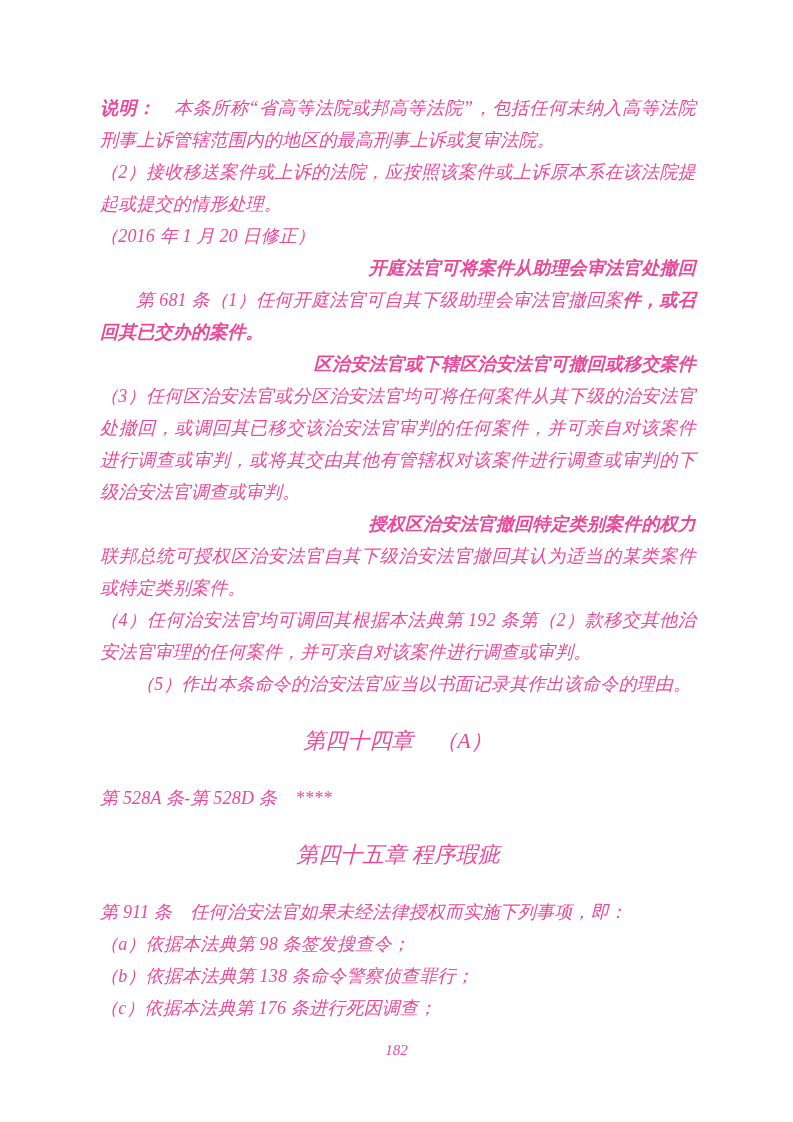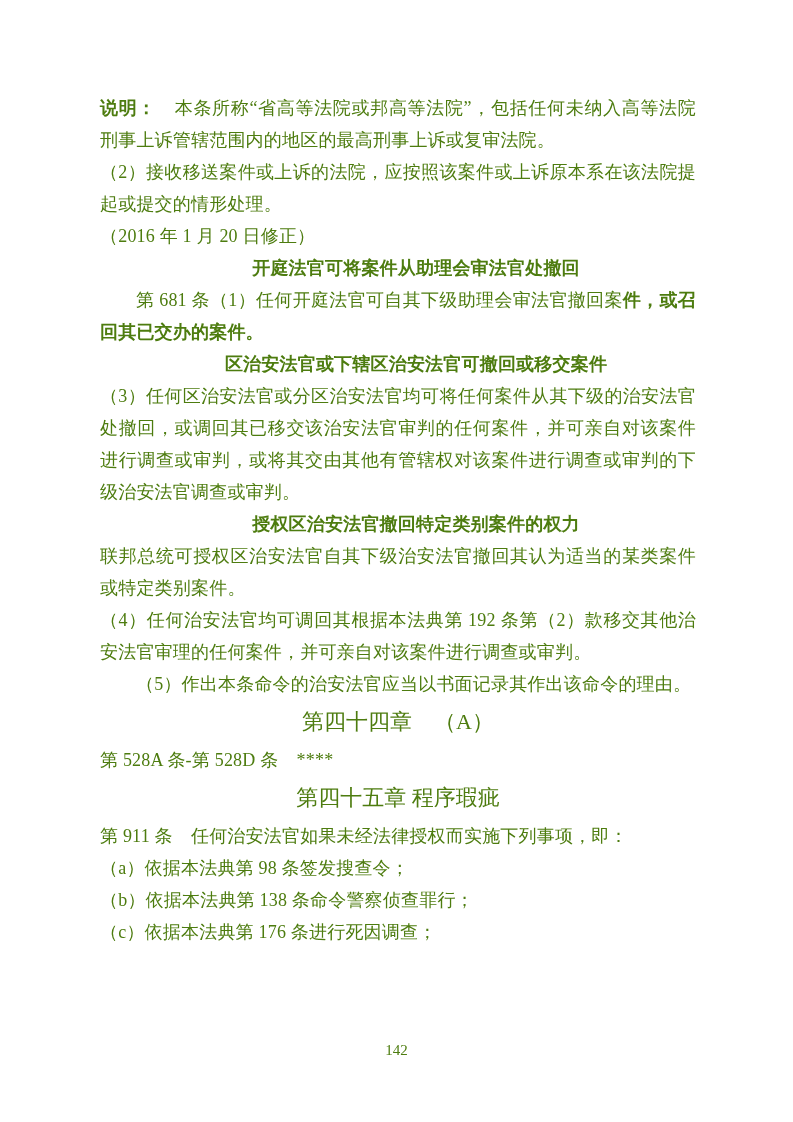--- a/index.html
+++ b/index.html
@@ -5,47 +5,48 @@
   html, body {
     margin: 0;
     padding: 0;
     background: #ffffff;
   }
   .page {
     position: relative;
     width: 793px;
     height: 1122px;
     background: #ffffff;
-    color: #4d7c0f;
+    color: #ec4899;
     font-family: "Liberation Serif", "DejaVu Serif", serif;
     overflow: hidden;
+    font-style: italic;
   }
   .content {
     position: absolute;
     left: 100px;
     right: 97px;
     top: 92px;
   }
   .content p {
     margin: 0;
     font-size: 18px;
     line-height: 32px;
     text-align: justify;
     letter-spacing: 0.2px;
   }
   p.subhead {
     font-weight: bold;
     text-indent: 2em;
-    text-align: center;
+    text-align: right;
   }
   p.indent2 {
     text-indent: 2em;
   }
   h2.chapter {
-    margin: 4px 0;
+    margin: 23px 0;
     font-size: 22px;
     font-weight: normal;
     text-align: center;
     line-height: 36px;
   }
   .b {
     font-weight: bold;
   }
   .footer {
     position: absolute;
@@ -96,14 +97,14 @@
 
     <p class="body">（a）依据本法典第 98 条签发搜查令；</p>
 
     <p class="body">（b）依据本法典第 138 条命令警察侦查罪行；</p>
 
     <p class="body">（c）依据本法典第 176 条进行死因调查；</p>
 
 
   </div>
 
-  <div class="footer">142</div>
+  <div class="footer">182</div>
 </div>
 
 </body></html>

